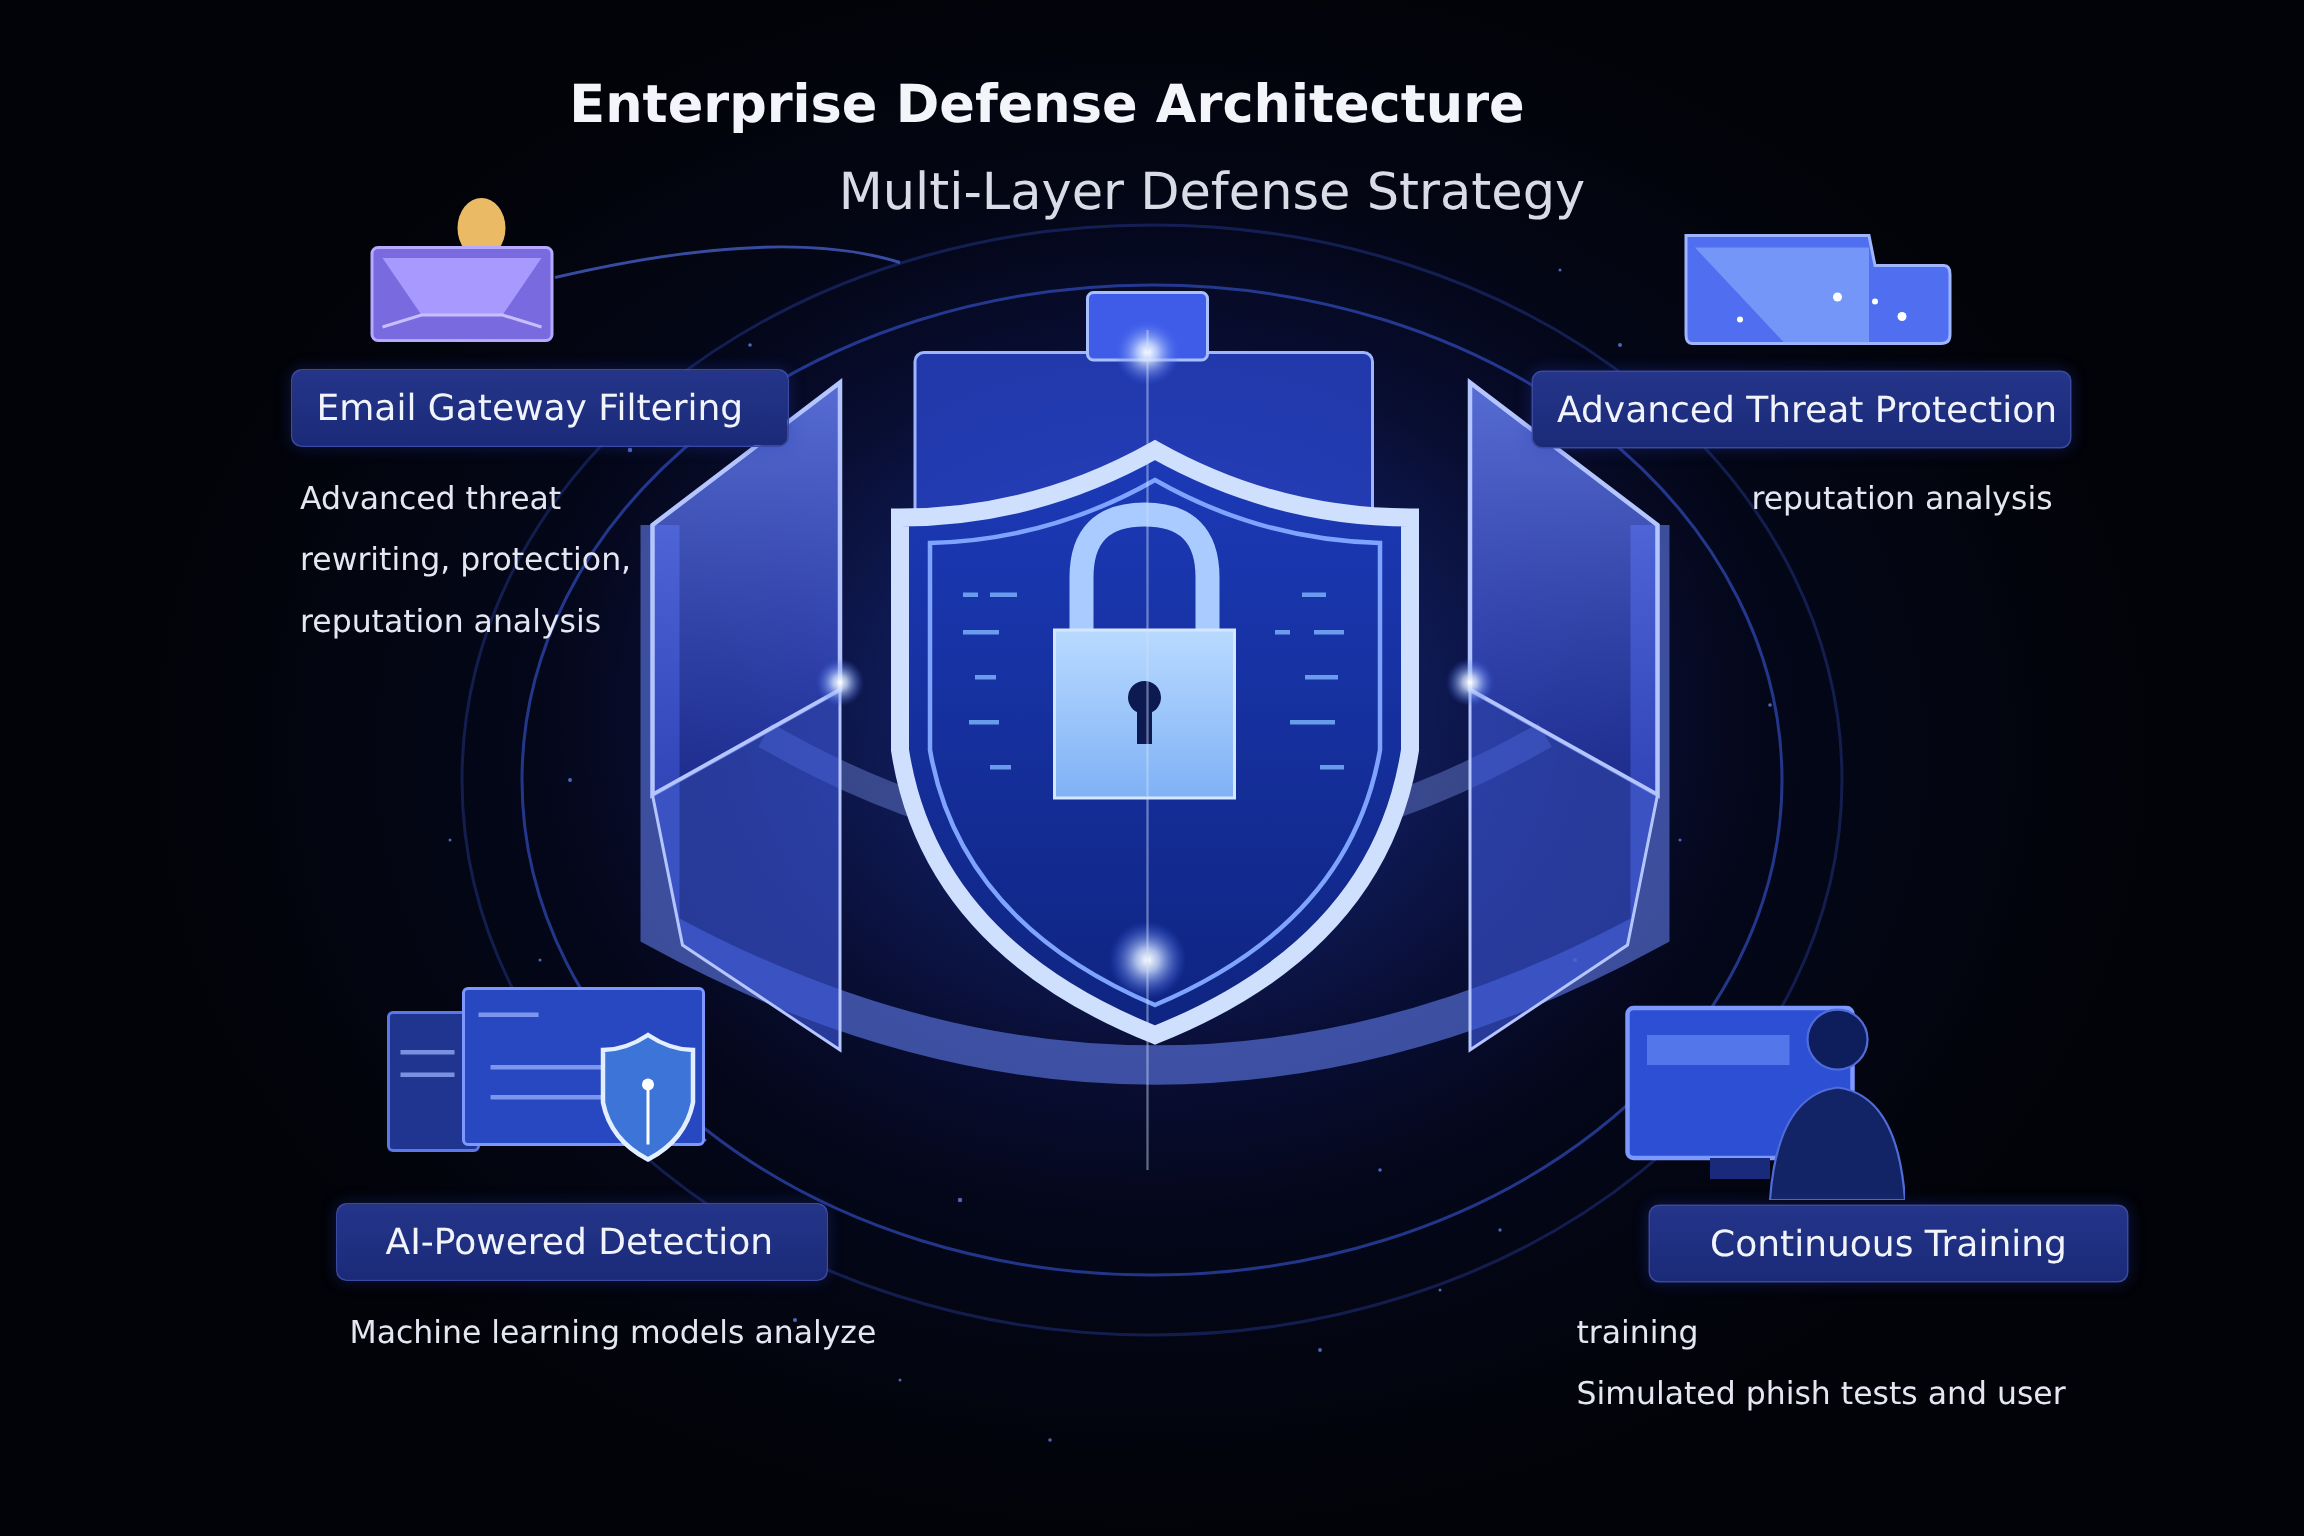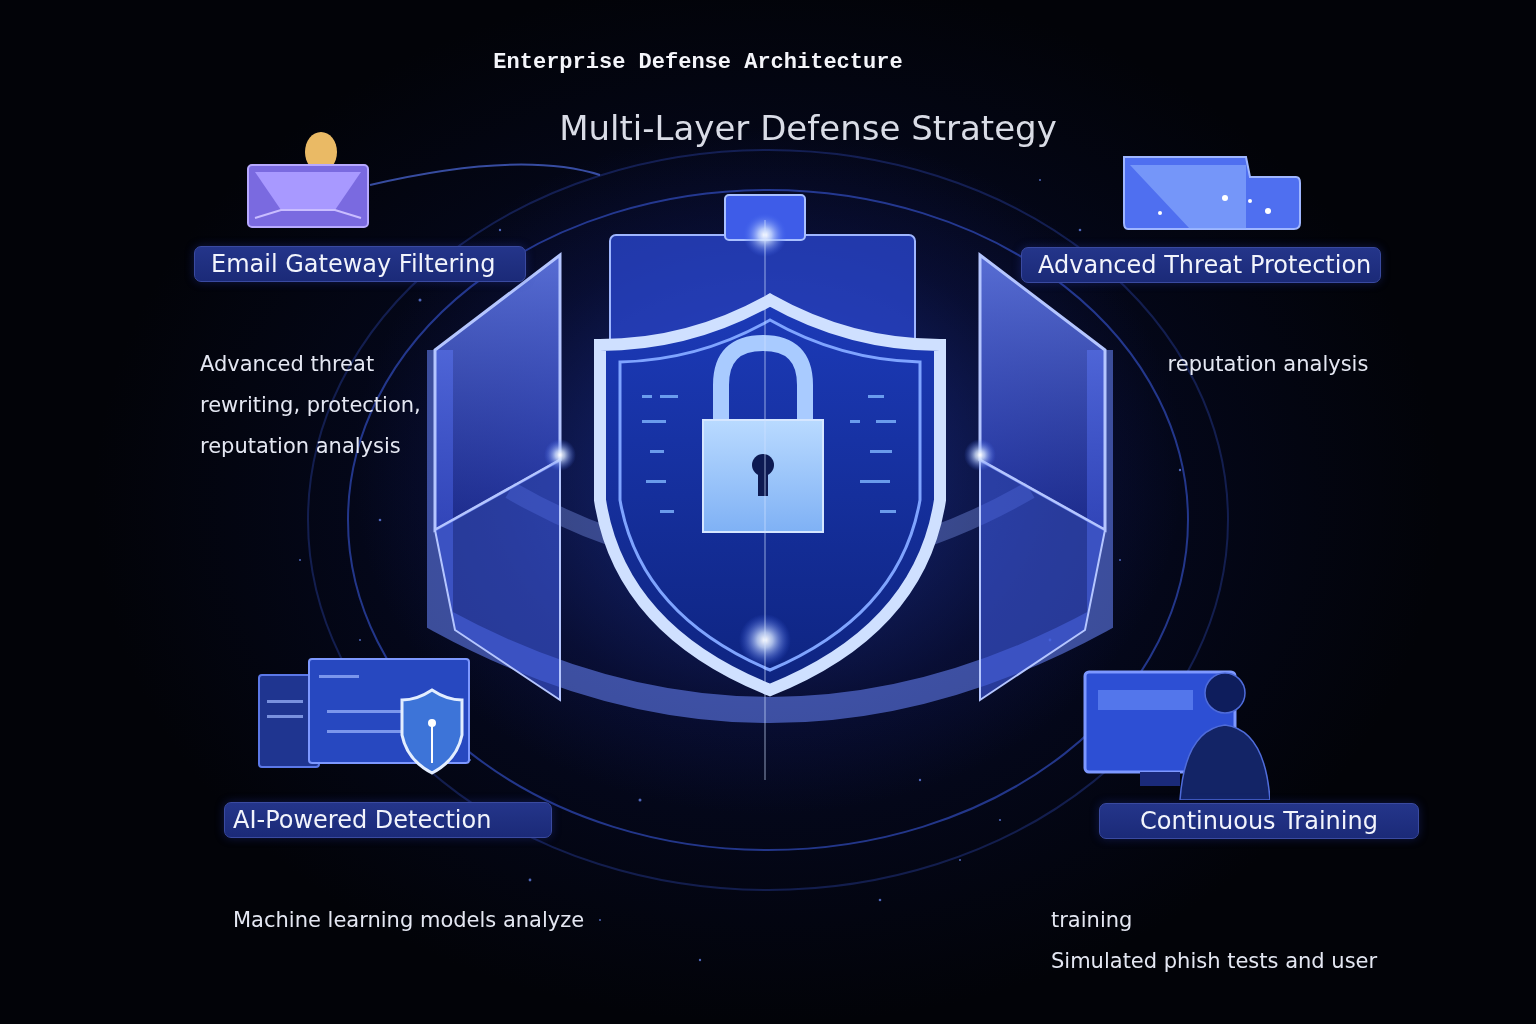--- a/index.html
+++ b/index.html
@@ -3,24 +3,24 @@
 <meta charset="utf-8">
 <style>
   html,body{margin:0;padding:0;}
   body{width:1536px;height:1024px;overflow:hidden;background:#020308;position:relative;font-family:"DejaVu Sans","Liberation Sans",sans-serif;color:#eef1fb;}
   .bg{position:absolute;inset:0;
     background:
       radial-gradient(ellipse 520px 430px at 768px 470px, rgba(40,70,200,0.55), rgba(20,30,110,0.25) 55%, rgba(0,0,0,0) 80%),
       radial-gradient(ellipse 900px 700px at 768px 500px, rgba(10,20,80,0.6), rgba(0,0,0,0) 75%),
       #020308;}
   .stars{position:absolute;inset:0;}
-  .title{position:absolute;left:0;width:1396px;top:50px;text-align:center;font-size:22px;font-weight:bold;color:#f4f5fa;letter-spacing:0px;font-family:Liberation Mono, monospace;}
+  .title{position:absolute;left:0;width:1396px;top:50px;text-align:center;font-size:35px;font-weight:bold;color:#f4f5fa;letter-spacing:0px;}
   .subtitle{position:absolute;left:0;width:1536px;top:108px;text-align:center;font-size:34px;color:#d9dce6;font-weight:normal;margin-left:40px;}
-  .label{position:absolute;height:36px;border-radius:7px;background:linear-gradient(180deg,#24358a,#1b2a78);border:1px solid #3a4aa0;box-shadow:0 0 10px rgba(40,60,180,0.35);color:#f2f4fc;font-size:24px;display:flex;align-items:center;box-sizing:border-box;padding:0 16px;white-space:nowrap;}
-  .desc{position:absolute;font-size:21px;line-height:41px;color:#e4e7f2;margin-top:32px;}
+  .label{position:absolute;height:52px;border-radius:7px;background:linear-gradient(180deg,#24358a,#1b2a78);border:1px solid #3a4aa0;box-shadow:0 0 10px rgba(40,60,180,0.35);color:#f2f4fc;font-size:24px;display:flex;align-items:center;box-sizing:border-box;padding:0 16px;white-space:nowrap;}
+  .desc{position:absolute;font-size:21px;line-height:41px;color:#e4e7f2;}
   svg{position:absolute;}
 </style>
 </head>
 <body>
 
 <div class="bg"></div>
 
 <svg class="stars" width="1536" height="1024">
   <g fill="#6f8fff" opacity="0.7">
     <circle cx="420" cy="300" r="1.5"></circle>
@@ -168,21 +168,21 @@
   <div>reputation analysis</div>
 </div>
 
 <div class="label" style="left:1021px;top:247px;width:360px;">
   <span>Advanced Threat Protection</span>
 </div>
 <div class="desc" style="left:1106px;top:312px;text-align:center;width:284px;">
   <div style="padding-left:40px;">reputation analysis</div>
 </div>
 
-<div class="label" style="left:224px;top:802px;width:328px;padding-left:8px;">
+<div class="label" style="left:224px;top:802px;width:328px;padding-left:32px;">
   <span>AI-Powered Detection</span>
 </div>
 <div class="desc" style="left:233px;top:868px;">
   <div>Machine learning models analyze</div>
 </div>
 
 <div class="label" style="left:1099px;top:803px;width:320px;justify-content:center;">
   <span>Continuous Training</span>
 </div>
 <div class="desc" style="left:1051px;top:868px;">

